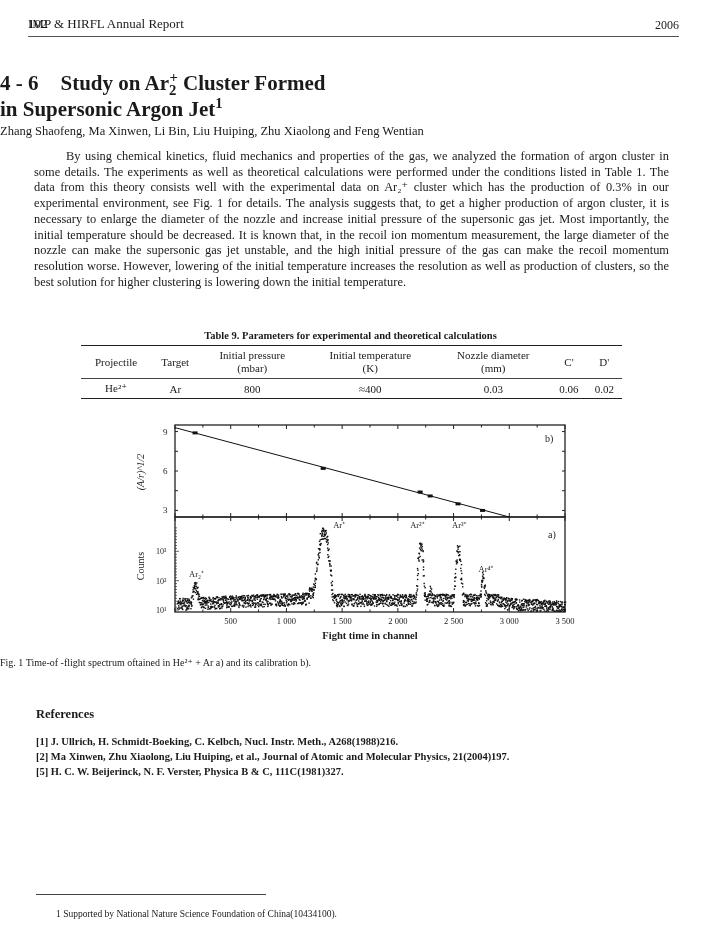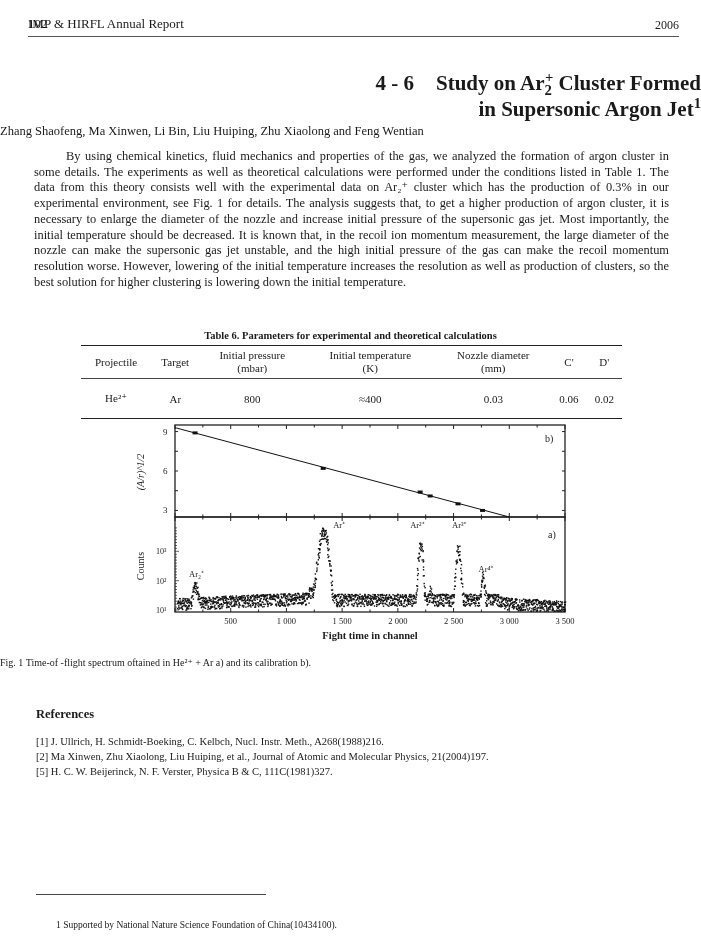--- a/index.html
+++ b/index.html
@@ -3,38 +3,38 @@
 <meta charset="utf-8">
 <style>
   html, body { margin: 0; padding: 0; background: #ffffff; }
   body { width: 701px; height: 944px; position: relative; overflow: hidden; color: #1a1a1a;
          font-family: "Liberation Serif", "DejaVu Serif", serif; }
   .abs { position: absolute; }
   .header { left: 28px; top: 14px; width: 651px; height: 22px; border-bottom: 1px solid #555; }
   .hdr-page { position: absolute; left: 0; top: 2px; font-size: 13px; }
   .hdr-center { position: absolute; left: 0; right: 0; top: 2px; text-align: left; font-size: 13px; }
   .hdr-year { position: absolute; right: 0; top: 4px; font-size: 12px; }
-  .title { left: 0; width: 701px; text-align: right; font-weight: bold; font-size: 21px; line-height: 26px; }
+  .title { left: 0; width: 701px; text-align: left; font-weight: bold; font-size: 21px; line-height: 26px; }
   .title1 { top: 64px; }
   .title2 { top: 90px; }
   .num { margin-right: 22px; }
   .authors { left: 0; width: 701px; top: 124px; text-align: left; font-size: 12.5px; }
   .abstract { left: 34px; width: 635px; top: 149px; font-size: 12.4px; line-height: 15.7px; text-align: justify; }
   .abstract p { margin: 0; text-indent: 32px; }
   .tbl-caption { left: 0; width: 701px; top: 330px; text-align: center; font-size: 10.5px; font-weight: bold; }
   table.params { position: absolute; left: 81px; top: 345px; width: 541px; border-collapse: collapse; font-size: 11px; }
   table.params th { font-weight: normal; padding: 3px 2px; border-top: 1.6px solid #222; border-bottom: 1px solid #444; line-height: 13px; text-align: center; }
-  table.params td { padding: 13px 2px; border-bottom: 1.6px solid #222; text-align: center; }
+  table.params td { padding: 3px 2px; border-bottom: 1.6px solid #222; text-align: center; }
   .fig { left: 130px; top: 420px; width: 450px; height: 225px; }
   .figcap { left: 0; width: 701px; top: 657px; text-align: left; font-size: 10px; }
   .refs-title { left: 36px; top: 707px; font-weight: bold; font-size: 12.5px; }
-  .refs { left: 36px; top: 734px; font-size: 10.5px; line-height: 15px; }
+  .refs { left: 36px; top: 734px; font-size: 10.5px; line-height: 15px; font-weight: bold; }
   .refs div { white-space: nowrap; }
   .fn-rule { left: 36px; top: 894px; width: 230px; border-top: 1px solid #444; }
-  .footnote { left: 56px; top: 909px; font-size: 9.5px; margin-top: 11px; }
+  .footnote { left: 56px; top: 909px; font-size: 9.5px; }
   sup, sub { font-size: 70%; }
 </style>
 </head>
 <body>
 
 <div class="abs header">
   <span class="hdr-page">102</span>
   <span class="hdr-center">IMP &amp; HIRFL Annual Report</span>
   <span class="hdr-year">2006</span>
 </div>
@@ -45,21 +45,21 @@
 <div class="abs title title2">
   <span>in Supersonic Argon Jet</span><sup>1</sup>
 </div>
 
 <div class="abs authors">Zhang Shaofeng, Ma Xinwen, Li Bin, Liu Huiping, Zhu Xiaolong and Feng Wentian</div>
 
 <div class="abs abstract">
   <p>By using chemical kinetics, fluid mechanics and properties of the gas, we analyzed the formation of argon cluster in some details. The experiments as well as theoretical calculations were performed under the conditions listed in Table 1. The data from this theory consists well with the experimental data on Ar₂⁺ cluster which has the production of 0.3% in our experimental environment, see Fig. 1 for details. The analysis suggests that, to get a higher production of argon cluster, it is necessary to enlarge the diameter of the nozzle and increase initial pressure of the supersonic gas jet. Most importantly, the initial temperature should be decreased. It is known that, in the recoil ion momentum measurement, the large diameter of the nozzle can make the supersonic gas jet unstable, and the high initial pressure of the gas can make the recoil momentum resolution worse. However, lowering of the initial temperature increases the resolution as well as production of clusters, so the best solution for higher clustering is lowering down the initial temperature.</p>
 </div>
 
-<div class="abs tbl-caption">Table 6.    Parameters for experimental and theoretical calculations</div>
+<div class="abs tbl-caption">Table 9.    Parameters for experimental and theoretical calculations</div>
 
 <table class="params">
   <thead>
     <tr>
       <th><span>Projectile</span></th>
       <th><span>Target</span></th>
       <th><span>Initial pressure</span><br><span>(mbar)</span></th>
       <th><span>Initial temperature</span><br><span>(K)</span></th>
       <th><span>Nozzle diameter</span><br><span>(mm)</span></th>
       <th><span>C'</span></th>

